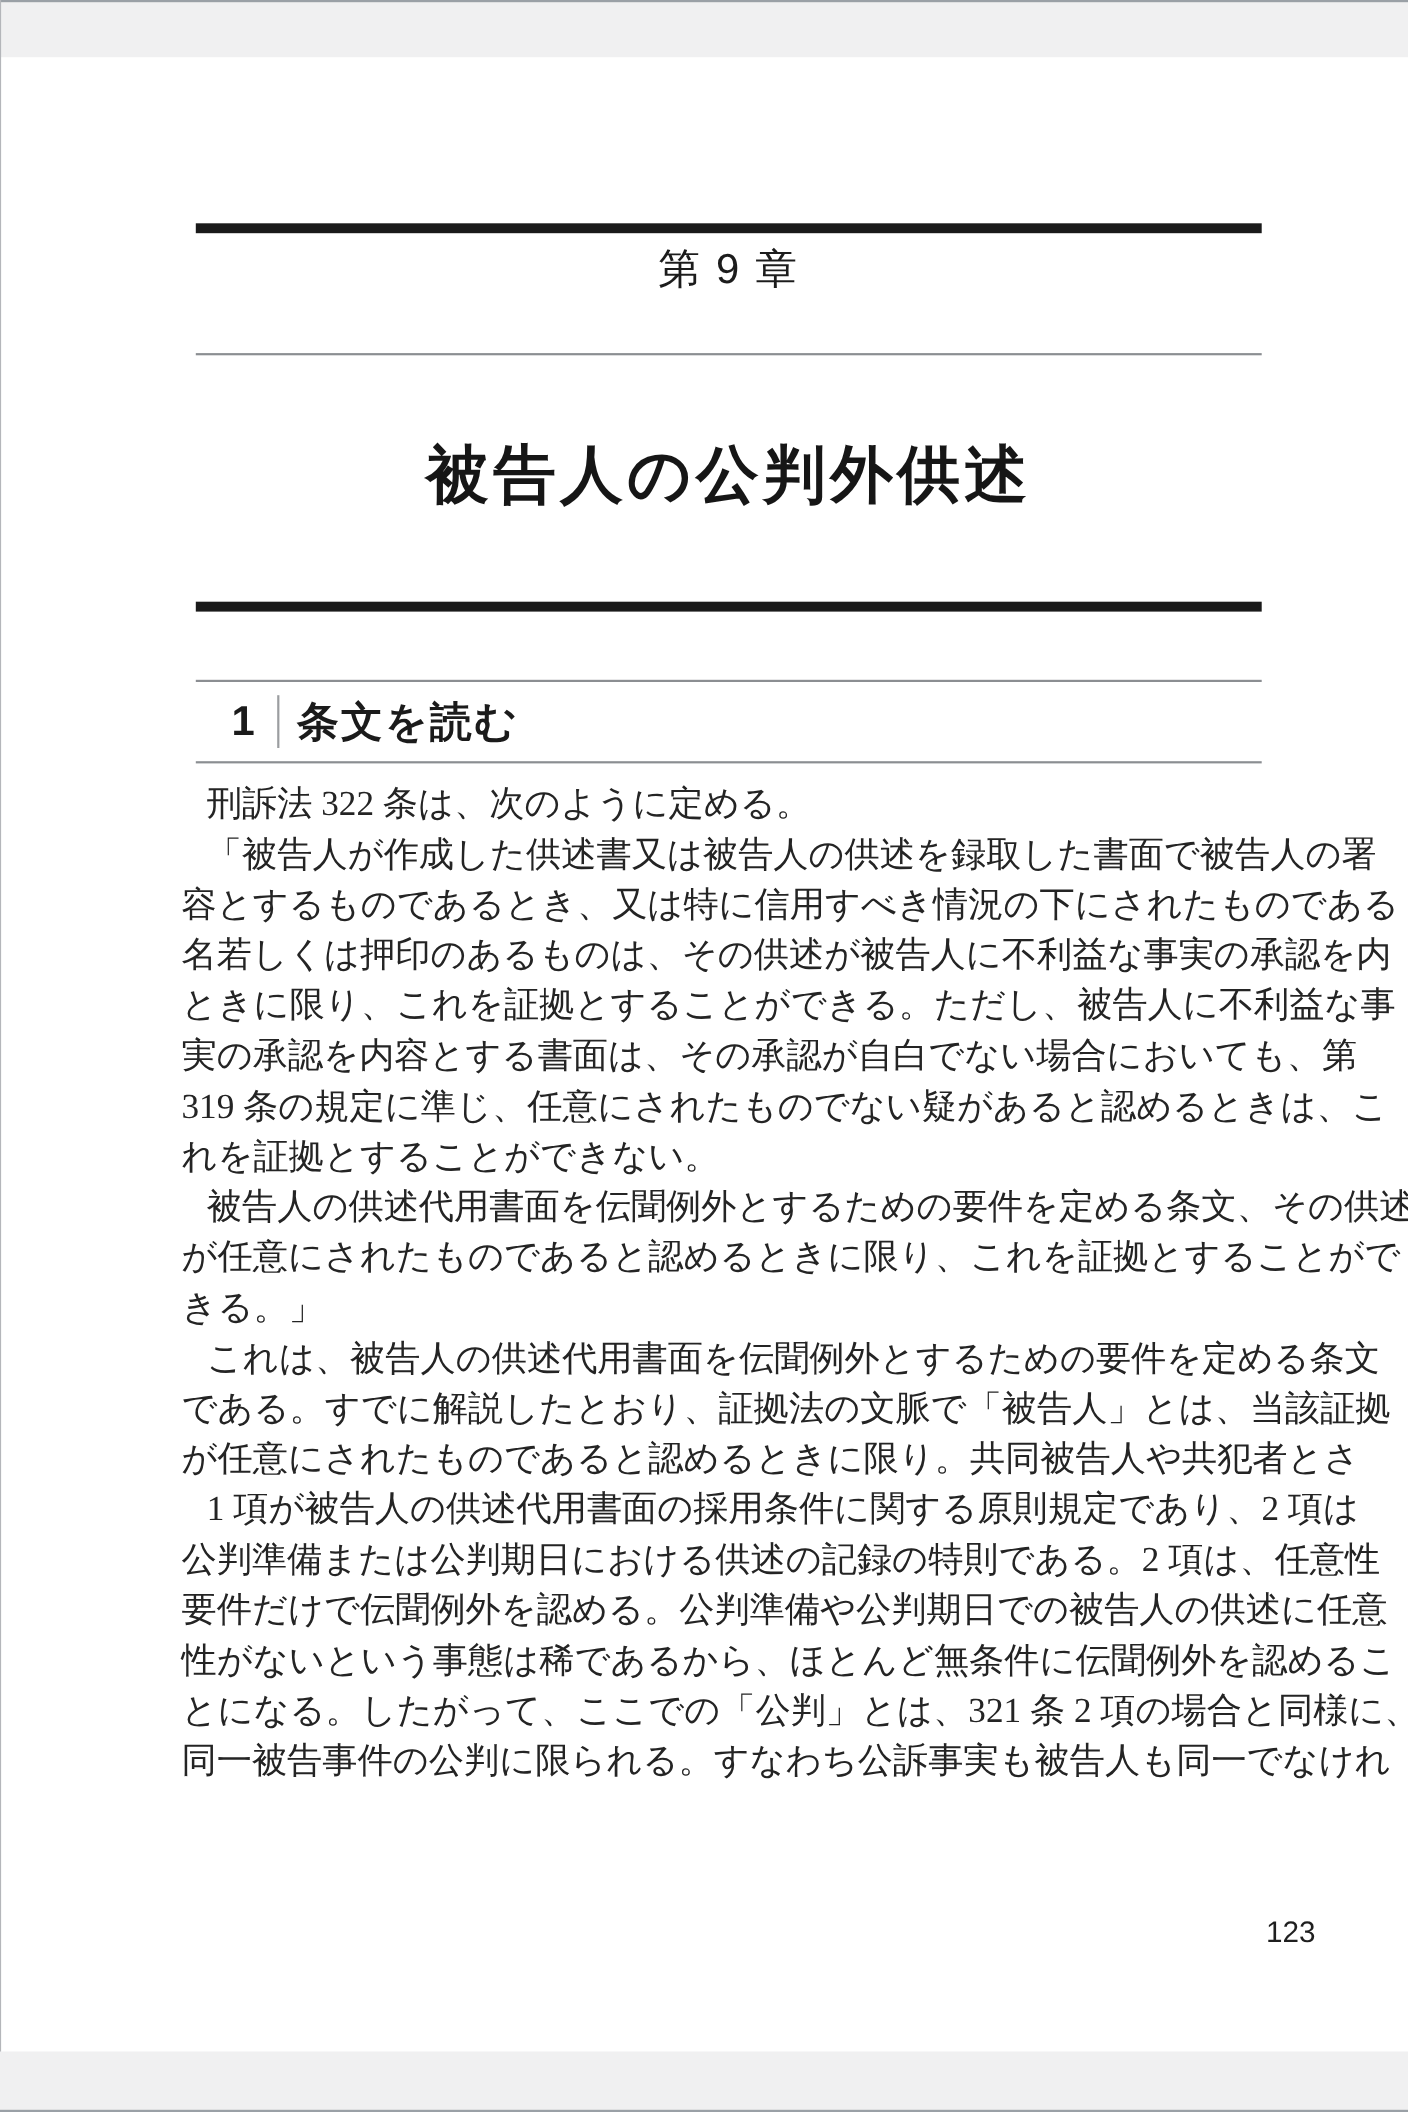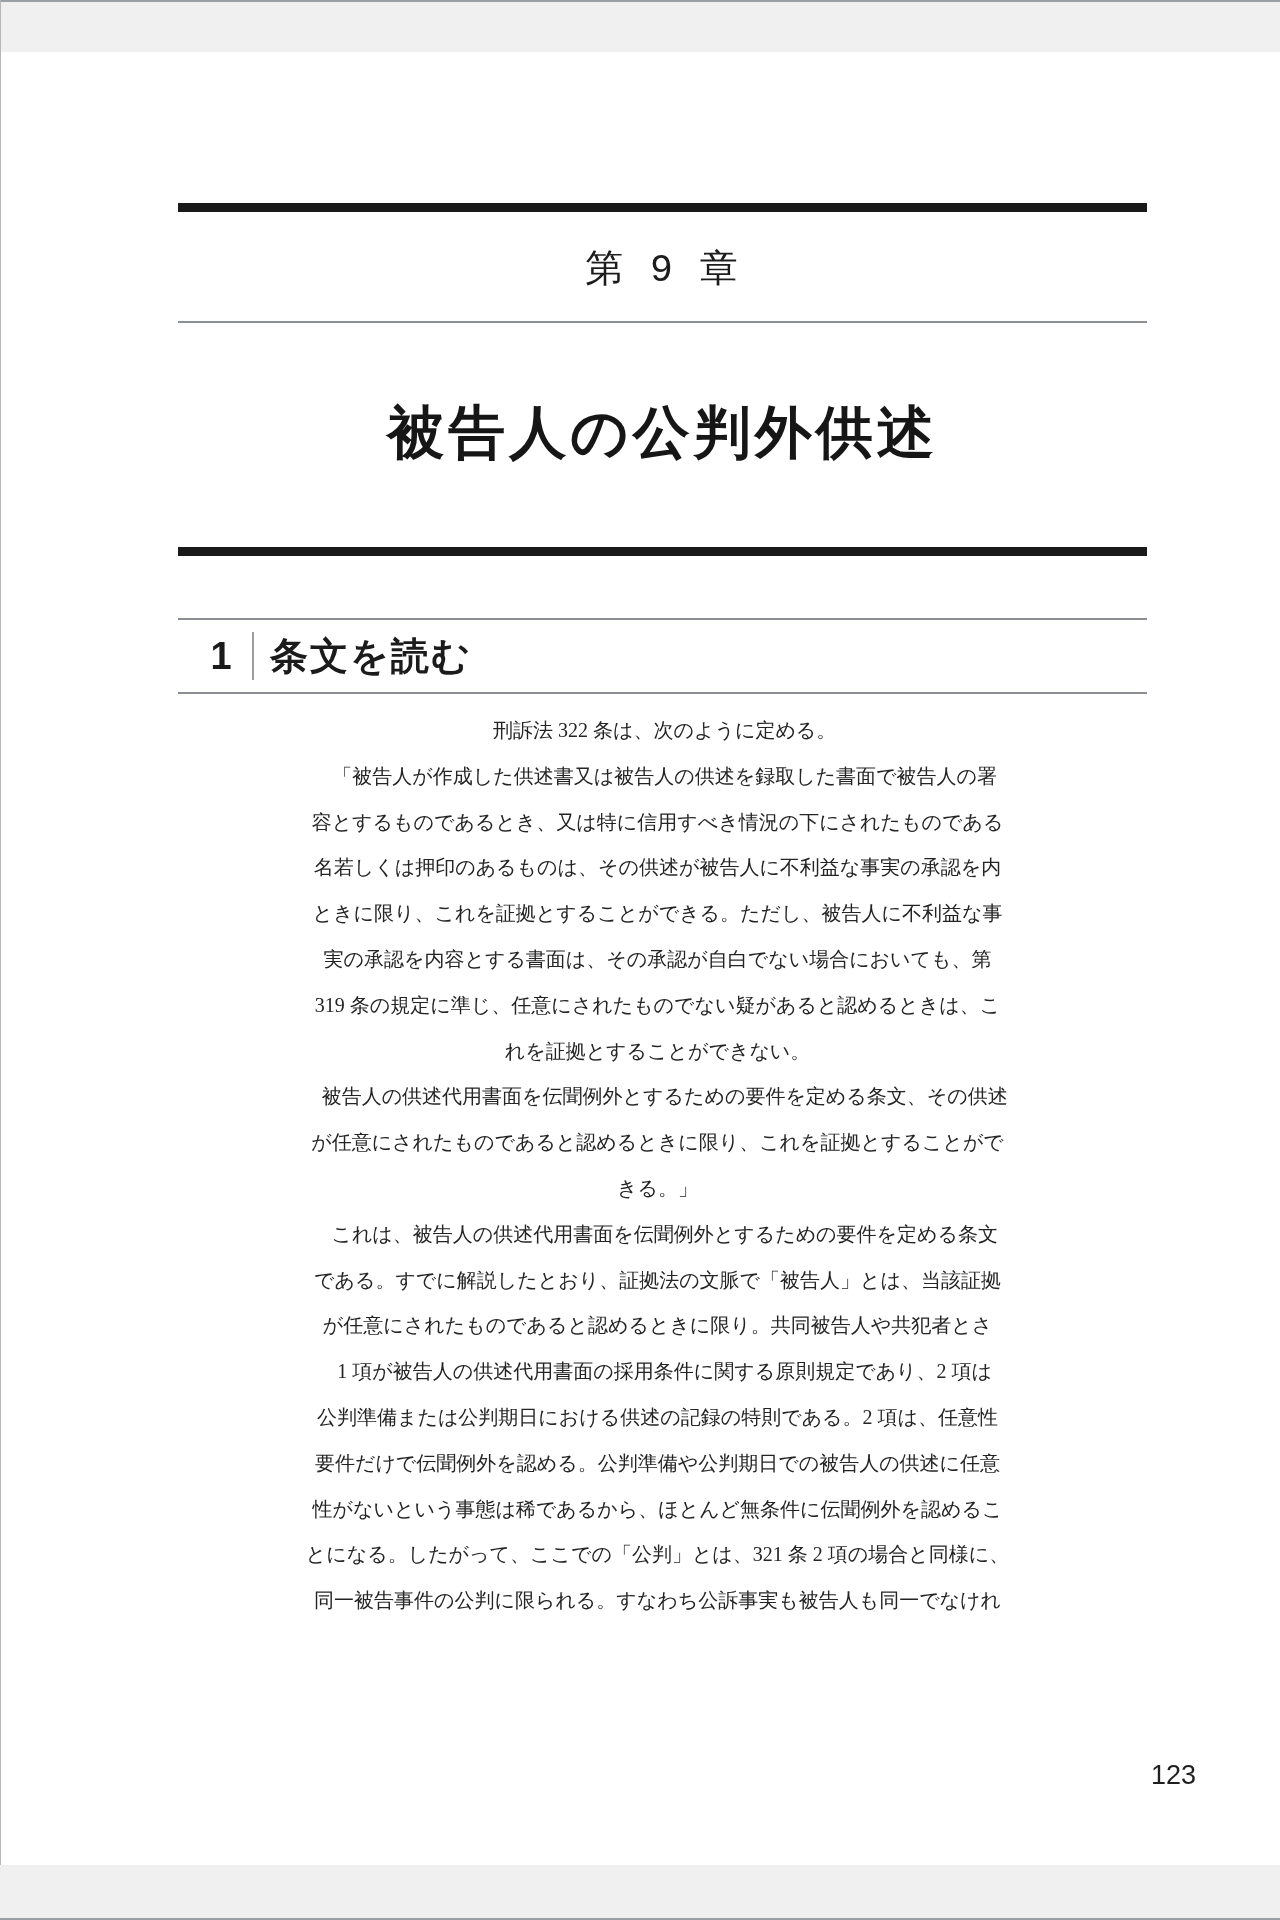--- a/index.html
+++ b/index.html
@@ -14,23 +14,23 @@
 
   .edge-left{position:absolute;left:0;top:0;width:1px;height:1920px;background:#b4b6ba;}
   .band{position:absolute;left:0;width:1280px;background:#f0f0f1;}
   .band.top{top:0;height:52px;border-top:2px solid #9aa0a6;box-sizing:border-box;}
   .band.bottom{top:1865px;height:55px;border-bottom:2px solid #9aa0a6;box-sizing:border-box;}
 
   .rule-heavy{position:absolute;left:178px;width:969px;height:9px;background:#1a1a1a;}
   .rule-thin{position:absolute;left:178px;width:969px;height:2px;background:#8b8e92;}
 
   .chapter-number{
-    position:absolute;left:178px;top:248px;width:969px;height:46px;
+    position:absolute;left:178px;top:222px;width:969px;height:46px;
     text-align:center;line-height:46px;
-    font-family:Liberation Mono, monospace;
+    font-family:Liberation Sans, sans-serif;
     font-size:38px;font-weight:500;color:#1c1c1c;letter-spacing:2px;
   }
   .chapter-title{
     position:absolute;left:178px;top:400px;width:969px;height:64px;
     text-align:center;line-height:64px;
     font-family:"Liberation Sans",sans-serif;
     font-size:57px;font-weight:900;color:#161616;letter-spacing:4px;
   }
 
   .section-head{
@@ -45,32 +45,32 @@
   .section-sep{width:2px;height:48px;background:#9b9da0;margin-left:12px;}
   .section-label{
     font-family:"Liberation Sans",sans-serif;
     font-size:38px;font-weight:800;color:#1b1b1b;
     margin-left:16px;letter-spacing:2px;
   }
 
   .body-text{
     position:absolute;left:165px;top:708px;width:985px;
     font-family:"Liberation Serif",serif;
-    font-size:20px;color:#242424;text-align:center;
+    font-size:32px;color:#242424;
   }
   .body-text .line{
     height:45.8px;line-height:45.8px;white-space:nowrap;
   }
   .body-text .line.indent{text-indent:0.72em;}
 
   .page-number{
     position:absolute;top:1741px;left:1050px;width:146px;
     text-align:right;
     font-family:"Liberation Sans",sans-serif;
-    font-size:27px;color:#1f1f1f;line-height:30px;margin-top:19px;
+    font-size:27px;color:#1f1f1f;line-height:30px;
   }
 </style>
 </head>
 <body>
 
 <div id="page">
 
   <div class="band top"></div>
   <div class="edge-left"></div>
 

